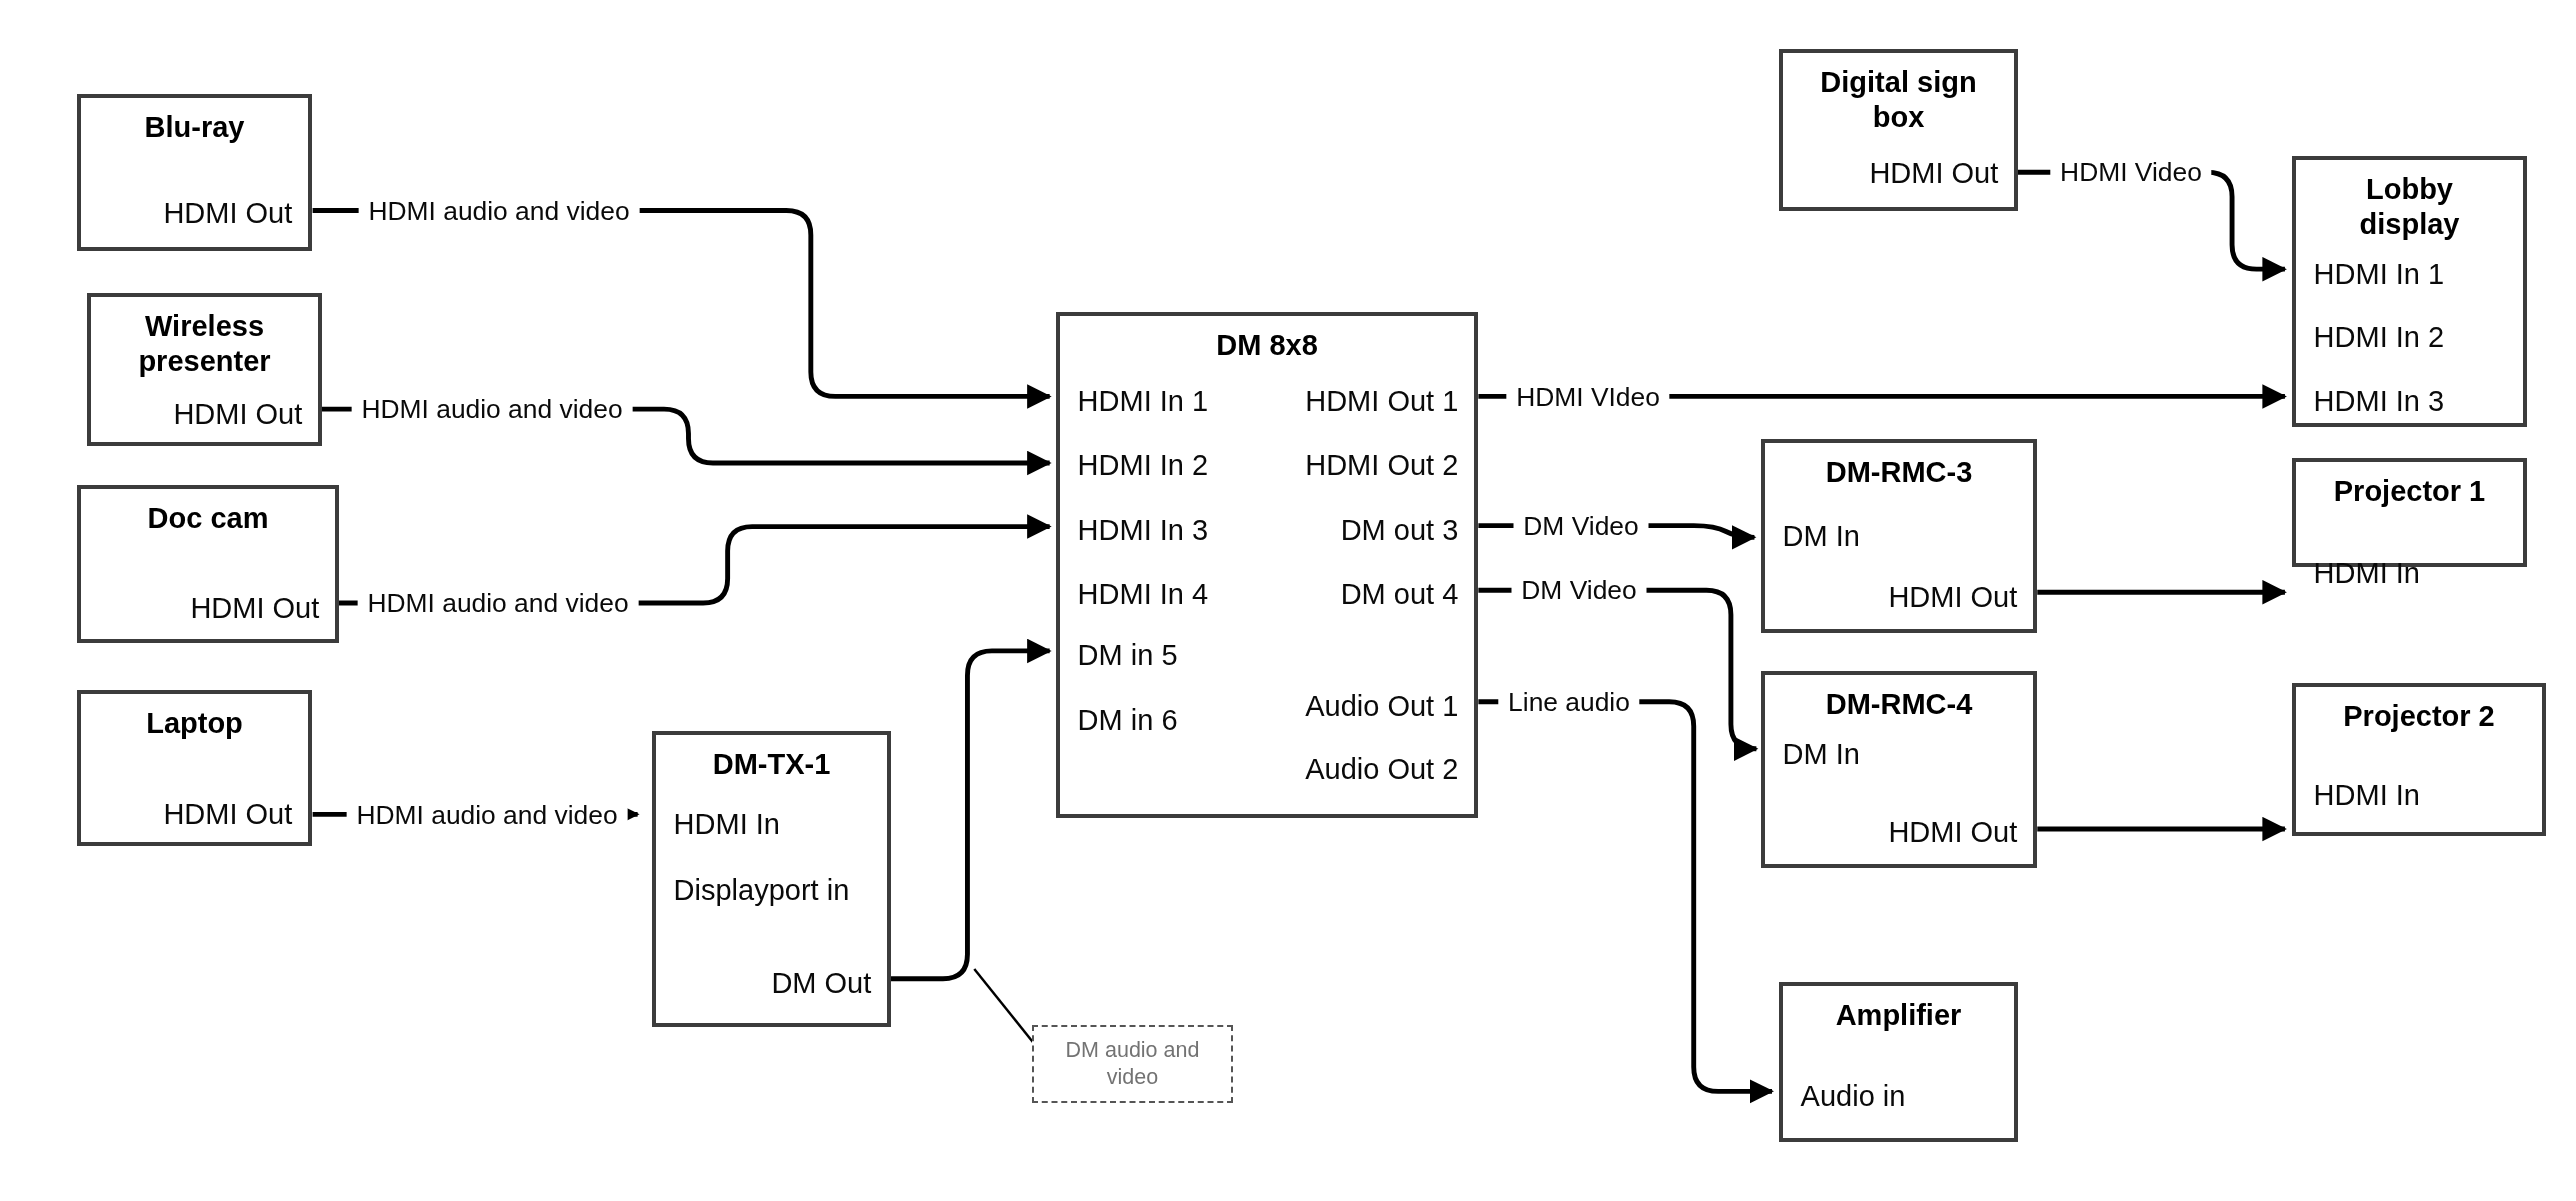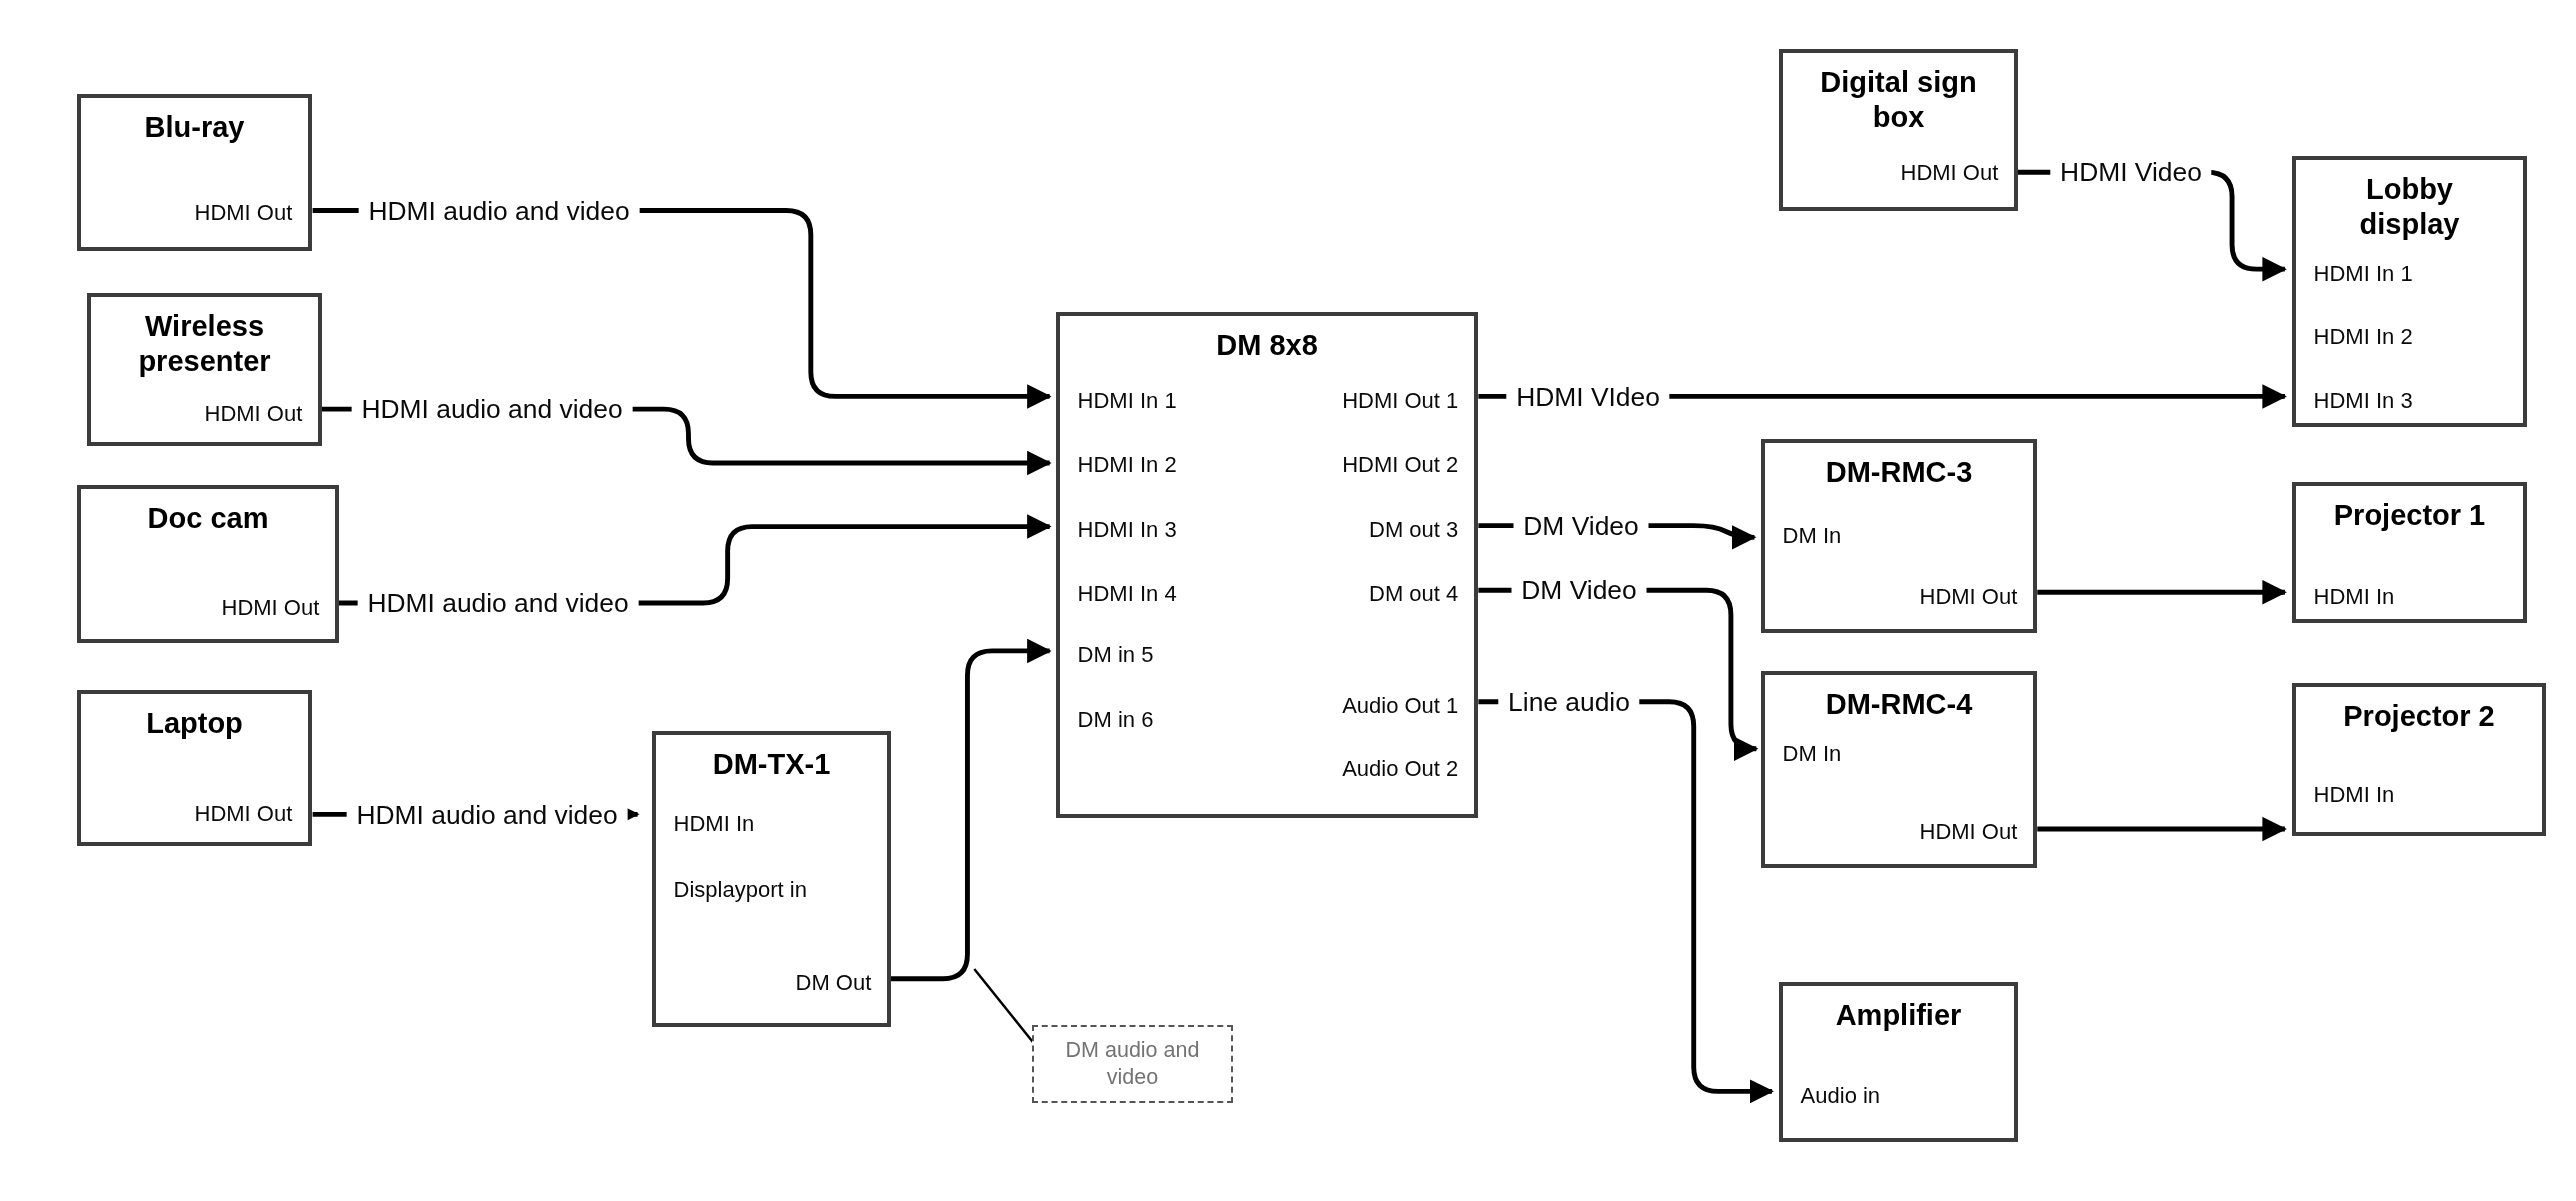--- a/index.html
+++ b/index.html
@@ -5,21 +5,21 @@
   html,body{margin:0;padding:0;background:#ffffff;}
   .canvas{position:relative;width:2576px;height:1201px;background:#fff;
           font-family:"Liberation Sans",sans-serif;overflow:hidden;}
   .wires{position:absolute;left:0;top:0;z-index:1;}
   .node{position:absolute;background:#fff;border:4.9px solid #3c3c3c;box-sizing:border-box;z-index:2;}
   .title{position:absolute;top:11.7px;left:0;right:0;text-align:center;font-weight:bold;
          font-size:29px;line-height:35px;color:#000;}
   .title.w160{left:50%;right:auto;transform:translateX(-50%);width:157px;}
   .title.w190{left:50%;right:auto;transform:translateX(-50%);width:186px;}
   .title.w140{left:50%;right:auto;transform:translateX(-50%);width:137px;}
-  .port{position:absolute;font-size:22px;line-height:32px;color:#0a0a0a;white-space:nowrap;}
+  .port{position:absolute;font-size:29px;line-height:32px;color:#0a0a0a;white-space:nowrap;}
   .port.l{left:17.6px}
   .port.r{right:15.7px}
   .elabel{position:absolute;transform:translate(-50%,-50%);background:#fff;padding:1px 9.8px;
           font-size:26.4px;color:#0a0a0a;white-space:nowrap;z-index:3;}
   .note{position:absolute;border:2px dashed #555;background:#fff;text-align:center;
         font-size:21.5px;line-height:27.4px;color:#737373;padding:9.8px 11.7px;box-sizing:border-box;z-index:2;}
 </style>
 </head>
 <body>
 
@@ -101,21 +101,21 @@
     <span class="port l" style="top:98px">HDMI In 1</span>
     <span class="port l" style="top:161px">HDMI In 2</span>
     <span class="port l" style="top:225px">HDMI In 3</span>
   </div>
 
   <div class="node" style="left:1761px;top:439px;width:276px;height:194px">
     <div class="title">DM-RMC-3</div>
     <span class="port l" style="top:77px">DM In</span>
     <span class="port r" style="top:138px">HDMI Out</span>
   </div>
-  <div class="node" style="left:2292px;top:482px;width:235px;height:141px">
+  <div class="node" style="left:2292px;top:458px;width:235px;height:109px">
     <div class="title">Projector 1</div>
     <span class="port l" style="top:95px">HDMI In</span>
   </div>
 
   <div class="node" style="left:1761px;top:671px;width:276px;height:197px">
     <div class="title">DM-RMC-4</div>
     <span class="port l" style="top:63px">DM In</span>
     <span class="port r" style="top:141px">HDMI Out</span>
   </div>
   <div class="node" style="left:2292px;top:683px;width:254px;height:153px">

